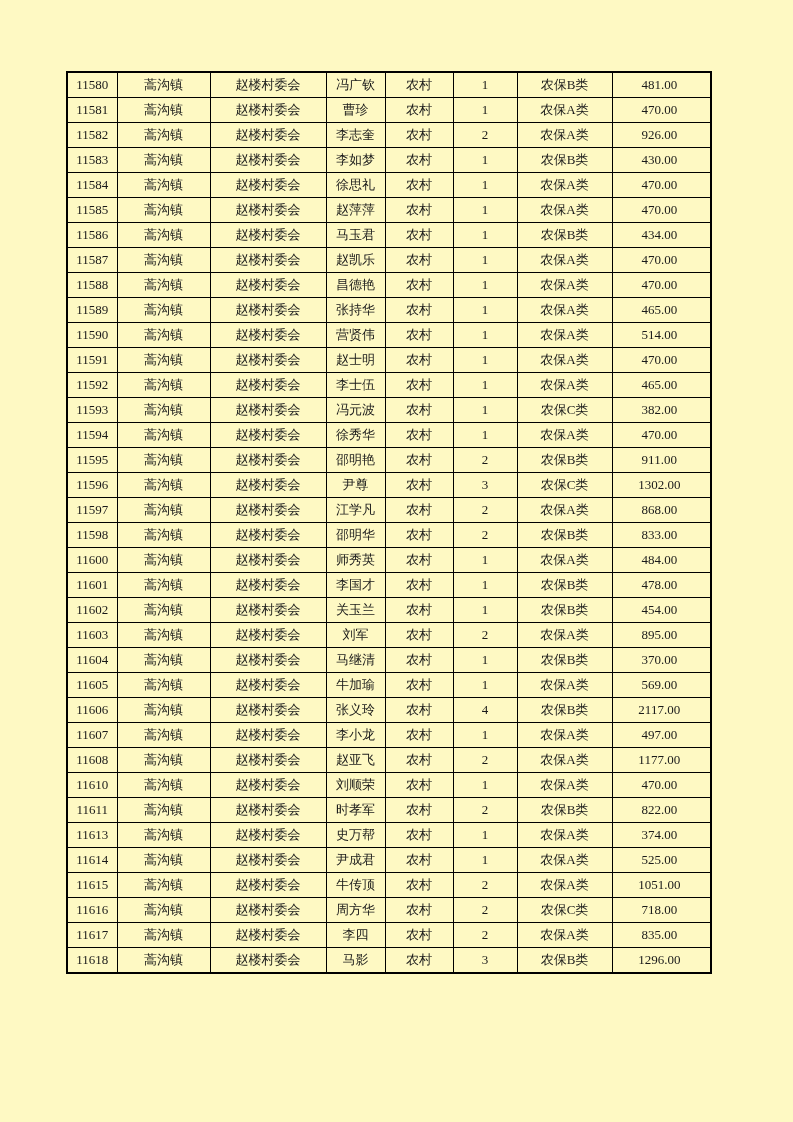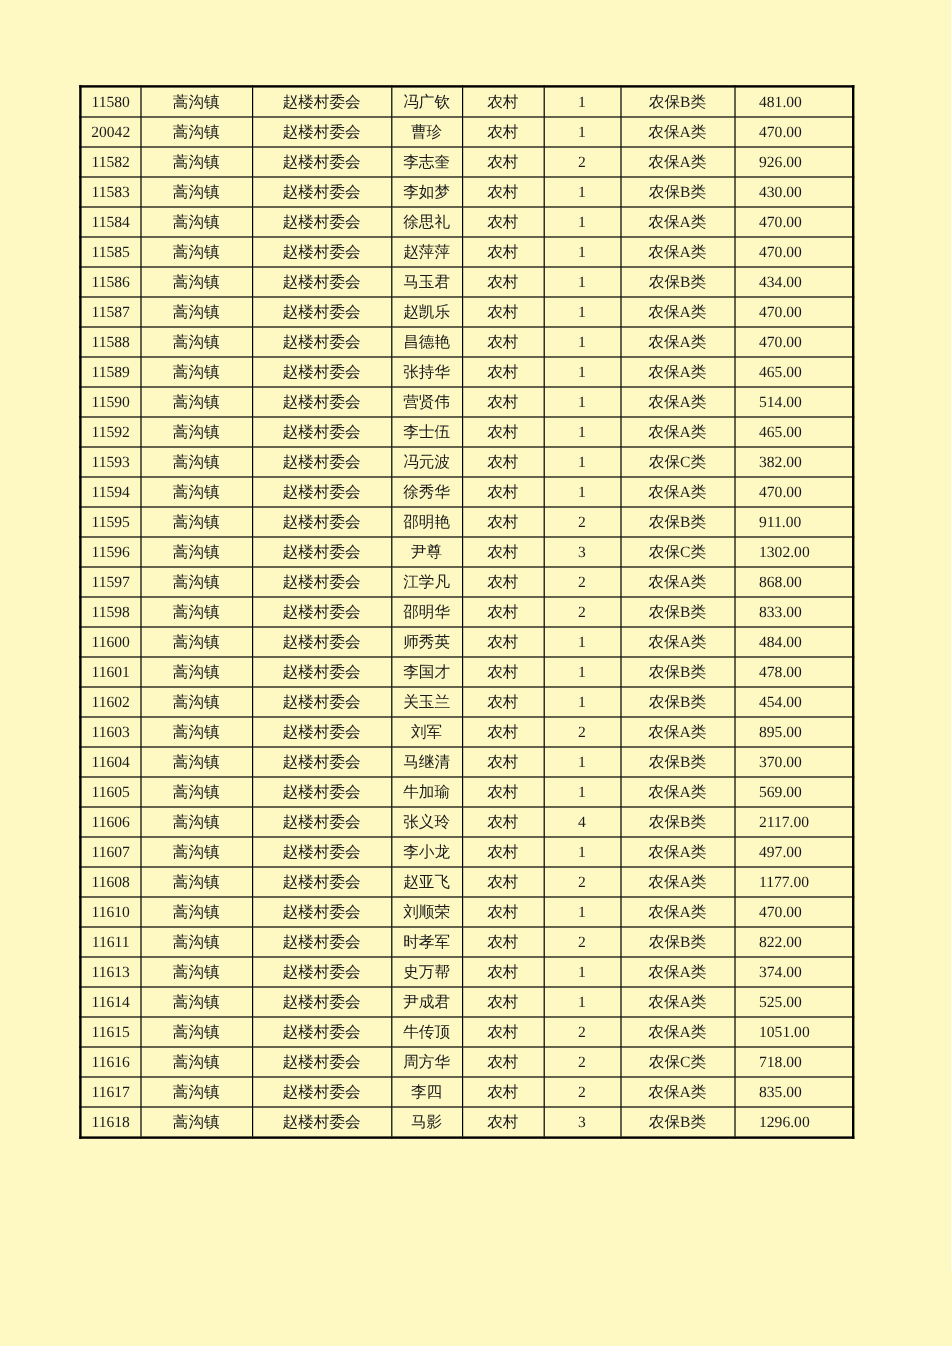--- a/index.html
+++ b/index.html
@@ -30,21 +30,21 @@
     height: 24px;
     padding: 0;
     font-size: 13px;
     line-height: 24px;
     text-align: center;
     white-space: nowrap;
     overflow: hidden;
     color: #1a1a1a;
   }
   table.roster td.col-amount {
-    text-align: left;
+    text-align: center;
     padding-right: 24px;
     padding-left: 20px;
   }
   col.c-id       { width: 50px; }
   col.c-town     { width: 93px; }
   col.c-village  { width: 116px; }
   col.c-name     { width: 59px; }
   col.c-residence{ width: 68px; }
   col.c-count    { width: 64px; }
   col.c-category { width: 95px; }
@@ -70,21 +70,21 @@
           <td class="col-id">11580</td>
           <td class="col-town">蒿沟镇</td>
           <td class="col-village">赵楼村委会</td>
           <td class="col-name">冯广钦</td>
           <td class="col-residence">农村</td>
           <td class="col-count">1</td>
           <td class="col-category">农保B类</td>
           <td class="col-amount">481.00</td>
         </tr>
         <tr>
-          <td class="col-id">20042</td>
+          <td class="col-id">11581</td>
           <td class="col-town">蒿沟镇</td>
           <td class="col-village">赵楼村委会</td>
           <td class="col-name">曹珍</td>
           <td class="col-residence">农村</td>
           <td class="col-count">1</td>
           <td class="col-category">农保A类</td>
           <td class="col-amount">470.00</td>
         </tr>
         <tr>
           <td class="col-id">11582</td>
@@ -168,20 +168,30 @@
         </tr>
         <tr>
           <td class="col-id">11590</td>
           <td class="col-town">蒿沟镇</td>
           <td class="col-village">赵楼村委会</td>
           <td class="col-name">营贤伟</td>
           <td class="col-residence">农村</td>
           <td class="col-count">1</td>
           <td class="col-category">农保A类</td>
           <td class="col-amount">514.00</td>
+        </tr>
+        <tr>
+          <td class="col-id">11591</td>
+          <td class="col-town">蒿沟镇</td>
+          <td class="col-village">赵楼村委会</td>
+          <td class="col-name">赵士明</td>
+          <td class="col-residence">农村</td>
+          <td class="col-count">1</td>
+          <td class="col-category">农保A类</td>
+          <td class="col-amount">470.00</td>
         </tr>
         <tr>
           <td class="col-id">11592</td>
           <td class="col-town">蒿沟镇</td>
           <td class="col-village">赵楼村委会</td>
           <td class="col-name">李士伍</td>
           <td class="col-residence">农村</td>
           <td class="col-count">1</td>
           <td class="col-category">农保A类</td>
           <td class="col-amount">465.00</td>

